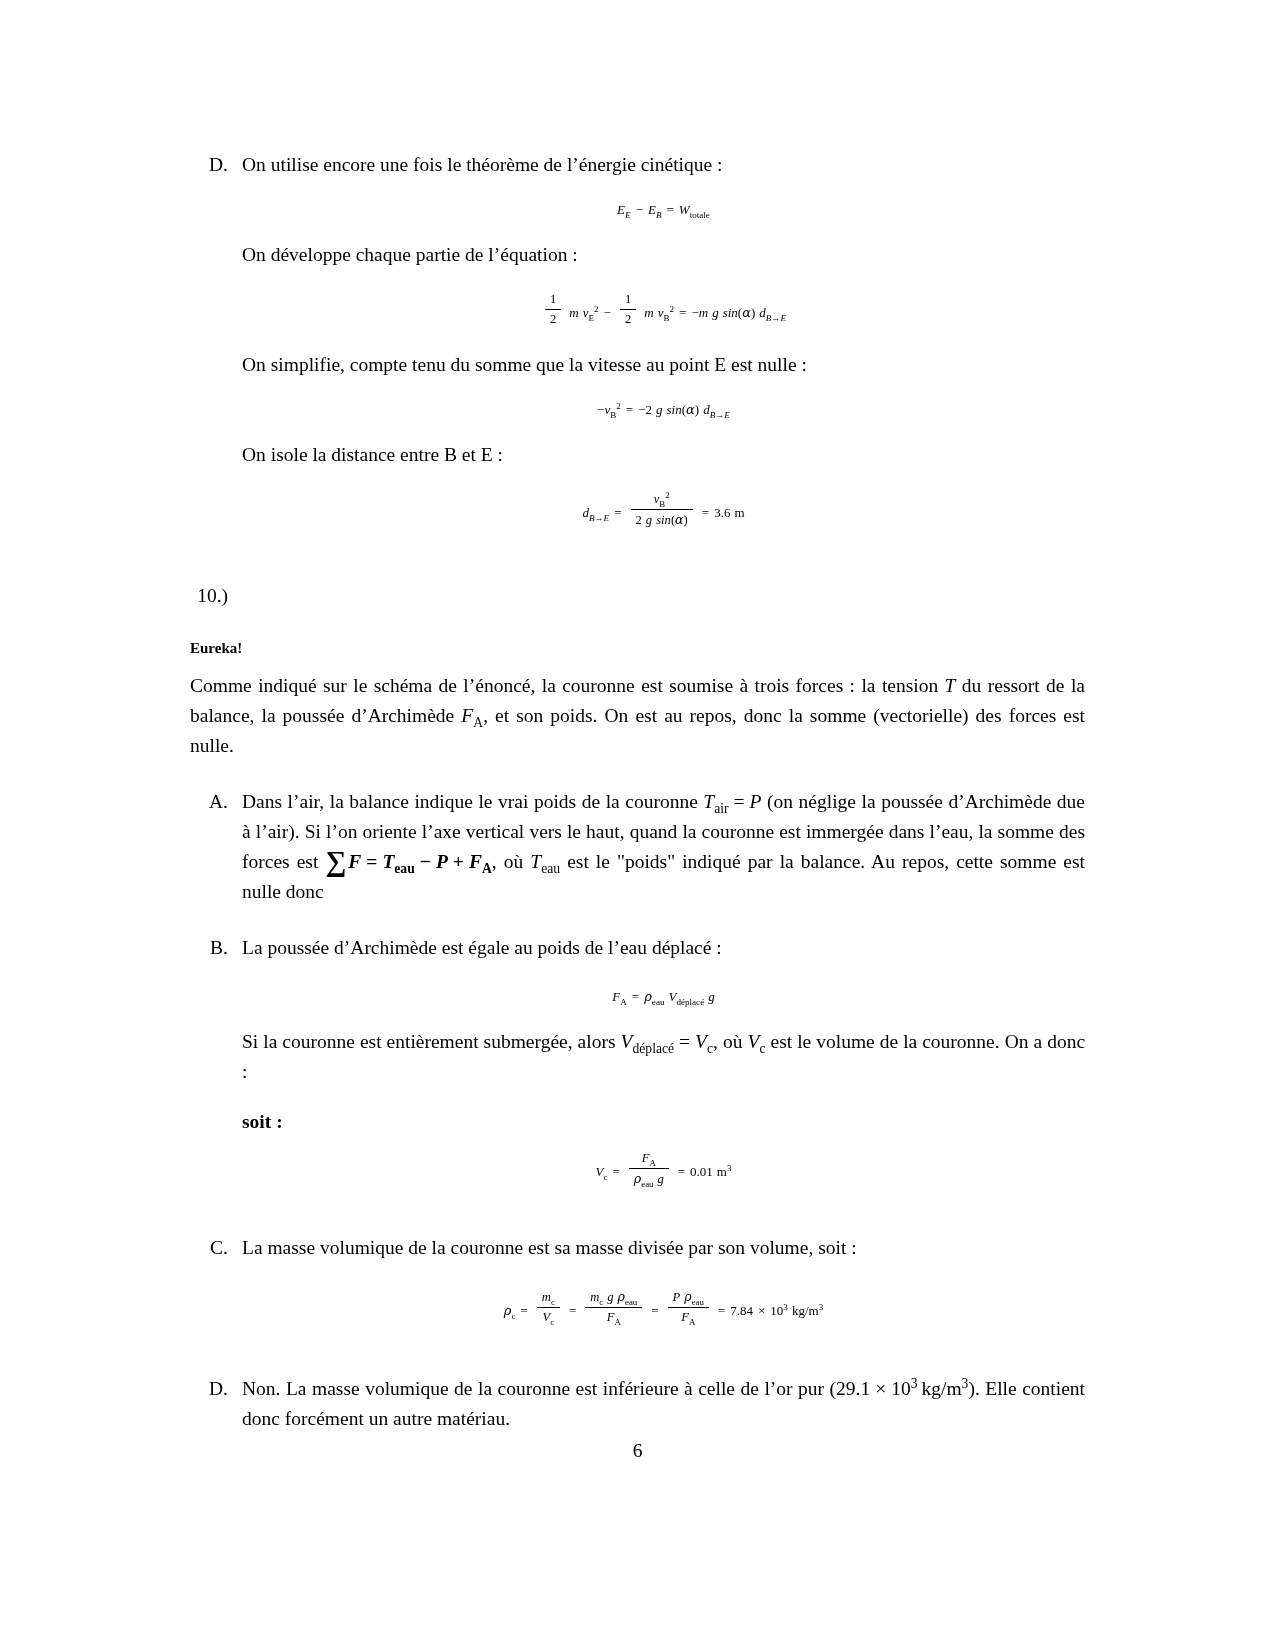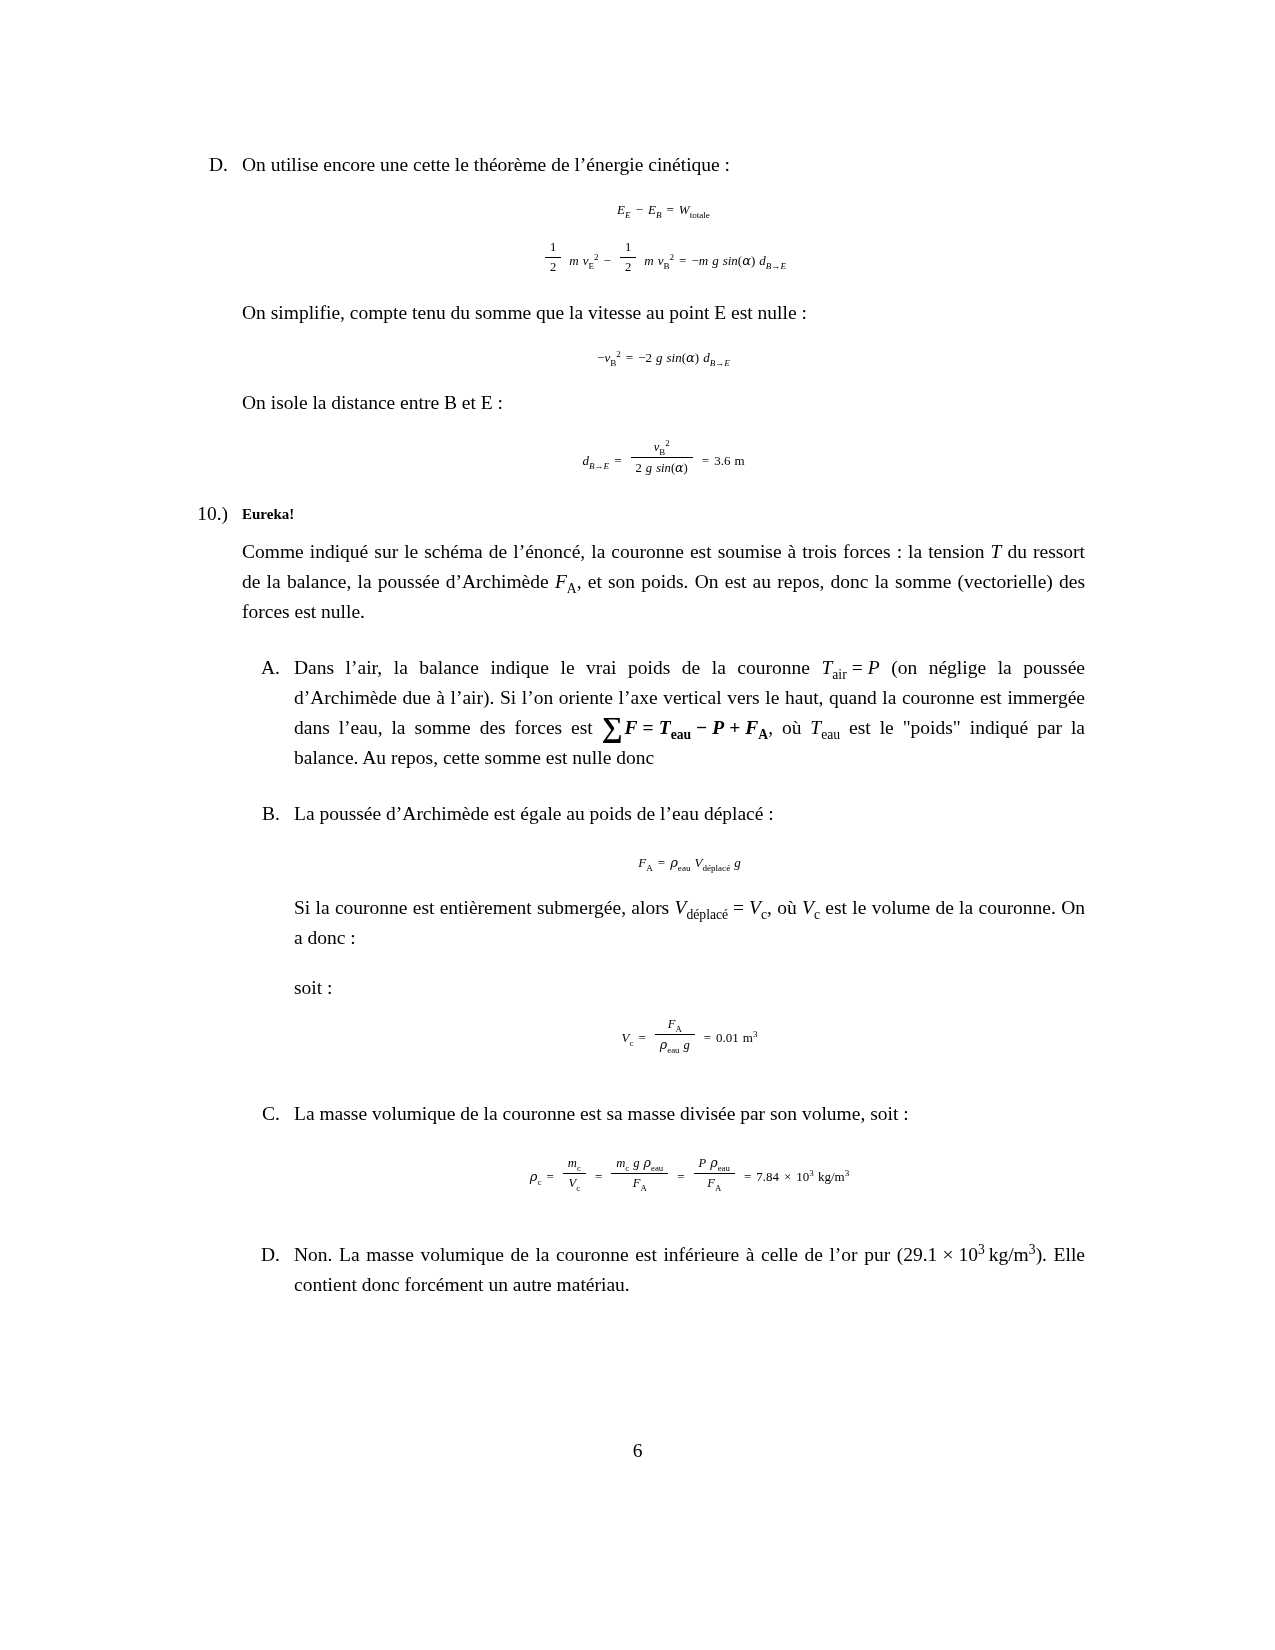--- a/index.html
+++ b/index.html
@@ -127,28 +127,29 @@
 </head>
 <body>
 
 <div class="page">
   <div class="body-col">
 
     <div class="item">
       <div class="item-label">D.</div>
       <div class="item-body">
 
-        <p class="txt nojust">On utilise encore une cette le théorème de l’énergie cinétique :</p>
+        <p class="txt nojust">On utilise encore une fois le théorème de l’énergie cinétique :</p>
 
         <div class="eq eq-block">
           <span class="m">
             <span>E</span><sub class="si">E</sub><span class="op">−</span><span>E</span><sub class="si">B</sub><span class="op">=</span><span>W</span><sub class="s">totale</sub>
           </span>
         </div>
 
+        <p class="txt nojust spaced">On développe chaque partie de l’équation :</p>
 
         <div class="eq eq-block">
           <span class="m">
             <span class="frac small"><span class="num mr">1</span><span class="den mr">2</span></span><span class="thin"></span><span>m</span><span class="thin"></span><span>v</span><sub class="s">E</sub><sup class="s">2</sup><span class="op">−</span><span class="frac small"><span class="num mr">1</span><span class="den mr">2</span></span><span class="thin"></span><span>m</span><span class="thin"></span><span>v</span><sub class="s">B</sub><sup class="s">2</sup><span class="op">=</span><span class="mr">−</span><span>m</span><span class="thin"></span><span>g</span><span class="thin"></span><span>sin</span><span class="mr">(</span><span class="alpha-g">α</span><span class="mr">)</span><span class="thin"></span><span>d</span><sub class="si">B→E</sub>
           </span>
         </div>
 
         <p class="txt nojust spaced">On simplifie, compte tenu du somme que la vitesse au point E est nulle :</p>
 
         <div class="eq eq-block">
@@ -161,21 +162,21 @@
 
         <div class="eq eq-block">
           <span class="m">
             <span>d</span><sub class="si">B→E</sub><span class="op">=</span><span class="frac"><span class="num"><span class="m">v</span><sub class="s">B</sub><sup class="s">2</sup></span><span class="den"><span class="mr">2</span><span class="thin"></span><span class="m">g</span><span class="thin"></span><span class="m">sin</span><span class="mr">(</span><span class="alpha-g">α</span><span class="mr">)</span></span></span><span class="op">=</span><span class="mr">3.6</span><span class="thin"></span><span class="mr">m</span>
           </span>
         </div>
 
       </div>
     </div>
 
-    <div class="item" style="">
+    <div class="item" style="margin-top:30px;flex-direction:column;">
       <div class="item-label">10.)</div>
       <div class="item-body">
         <div class="section-head">Eureka!</div>
 
         <p class="txt" style="margin-top:8px;">
           <span>Comme indiqué sur le schéma de l’énoncé, la couronne est soumise à trois forces : la tension</span>
           <span class="m">T</span>
           <span>du ressort de la balance, la poussée d’Archimède</span>
           <span class="m">F</span><sub class="s">A</sub><span>, et son poids. On est au repos, donc la somme (vectorielle) des forces est nulle.</span>
         </p>
@@ -207,21 +208,21 @@
             </div>
 
             <p class="txt spaced">
               <span>Si la couronne est entièrement submergée, alors</span>
               <span class="m">V</span><sub class="s">déplacé</sub><span class="op">=</span><span class="m">V</span><sub class="s">c</sub><span>, où</span>
               <span class="m">V</span><sub class="s">c</sub>
               <span>est le volume de la couronne. On a donc :</span>
             </p>
 
 
-            <p class="txt nojust" style="margin-top:20px;">soit :</p>
+            <p class="txt nojust" style="margin-top:20px;font-weight:bold;">soit :</p>
 
             <div class="eq eq-block" style="margin-top:14px;">
               <span class="m">
                 <span>V</span><sub class="s">c</sub><span class="op">=</span><span class="frac"><span class="num"><span class="m">F</span><sub class="s">A</sub></span><span class="den"><span class="rho">ρ</span><sub class="s">eau</sub><span class="thin"></span><span class="m">g</span></span></span><span class="op">=</span><span class="mr">0.01</span><span class="thin"></span><span class="mr">m</span><sup class="s">3</sup>
               </span>
             </div>
           </div>
         </div>
 
         <div class="item alpha-item" style="margin-top:24px;">

